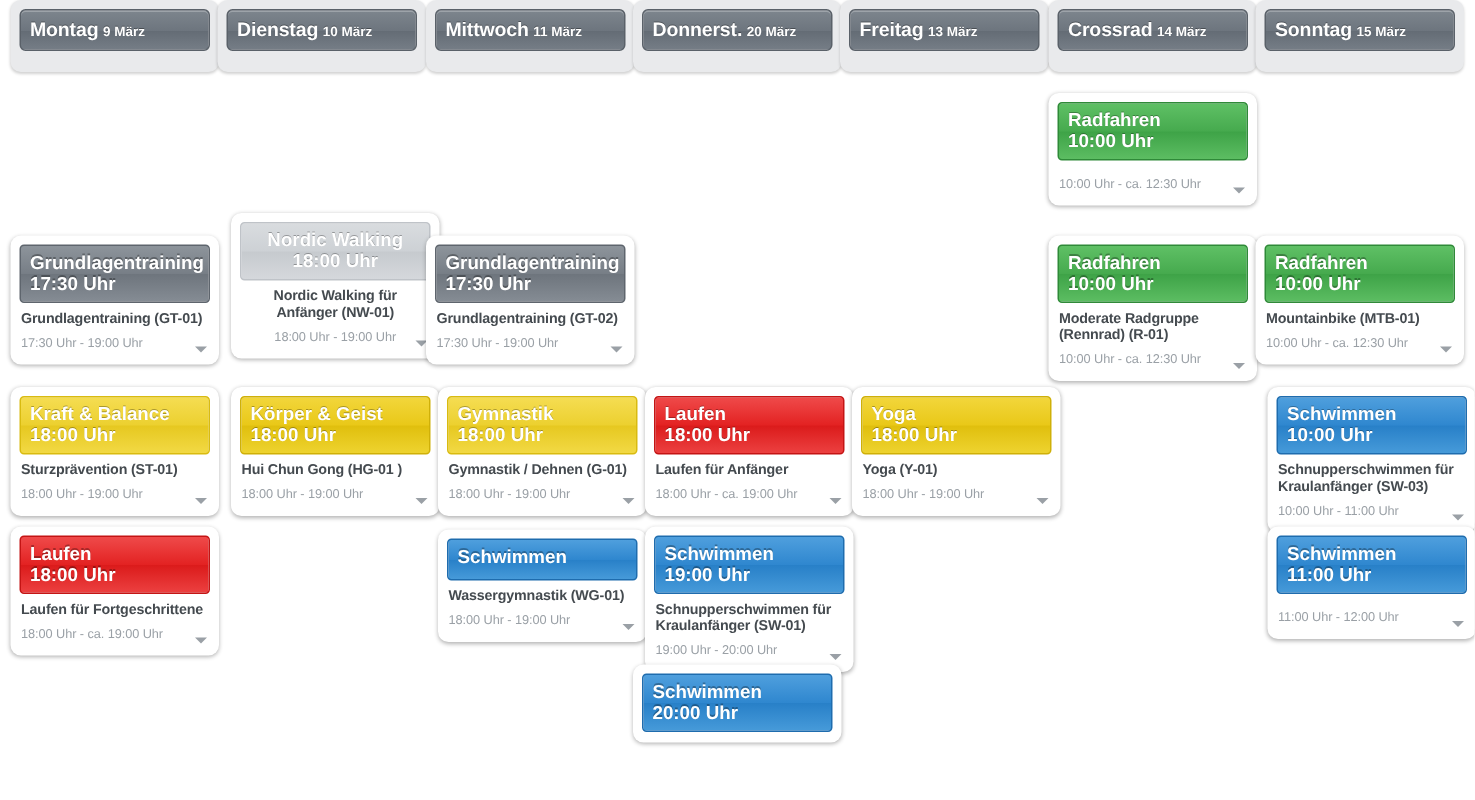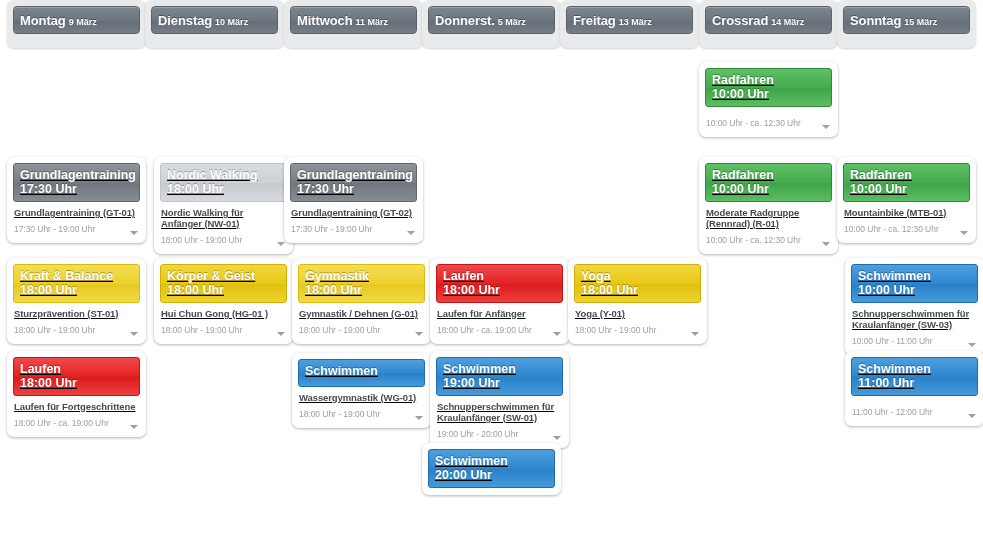--- a/index.html
+++ b/index.html
@@ -64,21 +64,20 @@
   
   .event {
     position: absolute;
     width: 139px;
     background: #ffffff;
     border-radius: 7px;
     box-shadow: 0 1px 3px rgba(0,0,0,0.30);
     box-sizing: border-box;
     padding: 6px 6px 7px 6px;
     overflow: hidden;
-    text-decoration: underline;
   }
   .event-head {
     border-radius: 3px;
     padding: 4px 6px 5px 6px;
     color: #ffffff;
     min-height: 28px;
     box-sizing: border-box;
   }
   .event-head .e-title {
     display: block;
@@ -152,21 +151,21 @@
           <div class="day-header-bar"><span class="day-name">Dienstag</span><span class="day-date">10 März</span></div>
         </div>
       </div>
       <div class="day-col" style="left: 284px;">
         <div class="day-header-card">
           <div class="day-header-bar"><span class="day-name">Mittwoch</span><span class="day-date">11 März</span></div>
         </div>
       </div>
       <div class="day-col" style="left: 422px;">
         <div class="day-header-card">
-          <div class="day-header-bar"><span class="day-name">Donnerst.</span><span class="day-date">5 März</span></div>
+          <div class="day-header-bar"><span class="day-name">Donnerst.</span><span class="day-date">20 März</span></div>
         </div>
       </div>
       <div class="day-col" style="left: 560px;">
         <div class="day-header-card">
           <div class="day-header-bar"><span class="day-name">Freitag</span><span class="day-date">13 März</span></div>
         </div>
       </div>
       <div class="day-col" style="left: 699px;">
         <div class="day-header-card">
           <div class="day-header-bar"><span class="day-name">Crossrad</span><span class="day-date">14 März</span></div>
@@ -186,21 +185,21 @@
         </div>
         <div class="event-body"><span class="e-range">10:00 Uhr - ca. 12:30 Uhr</span><span class="e-caret"></span></div>
       </div>
       <div class="event" style="left: 7px; top: 157px;">
         <div class="event-head c-gray">
           <span class="e-title">Grundlagentraining</span>
           <span class="e-time">17:30 Uhr</span>
         </div>
         <div class="event-body"><span class="e-desc">Grundlagentraining (GT-01)</span><span class="e-range">17:30 Uhr - 19:00 Uhr</span><span class="e-caret"></span></div>
       </div>
-      <div class="event" style="left: 154px; top: 157px;">
+      <div class="event" style="left: 154px; top: 142px; text-align: center;">
         <div class="event-head c-graylt">
           <span class="e-title">Nordic Walking</span>
           <span class="e-time">18:00 Uhr</span>
         </div>
         <div class="event-body"><span class="e-desc">Nordic Walking für Anfänger (NW-01)</span><span class="e-range">18:00 Uhr - 19:00 Uhr</span><span class="e-caret"></span></div>
       </div>
       <div class="event" style="left: 284px; top: 157px;">
         <div class="event-head c-gray">
           <span class="e-title">Grundlagentraining</span>
           <span class="e-time">17:30 Uhr</span>

